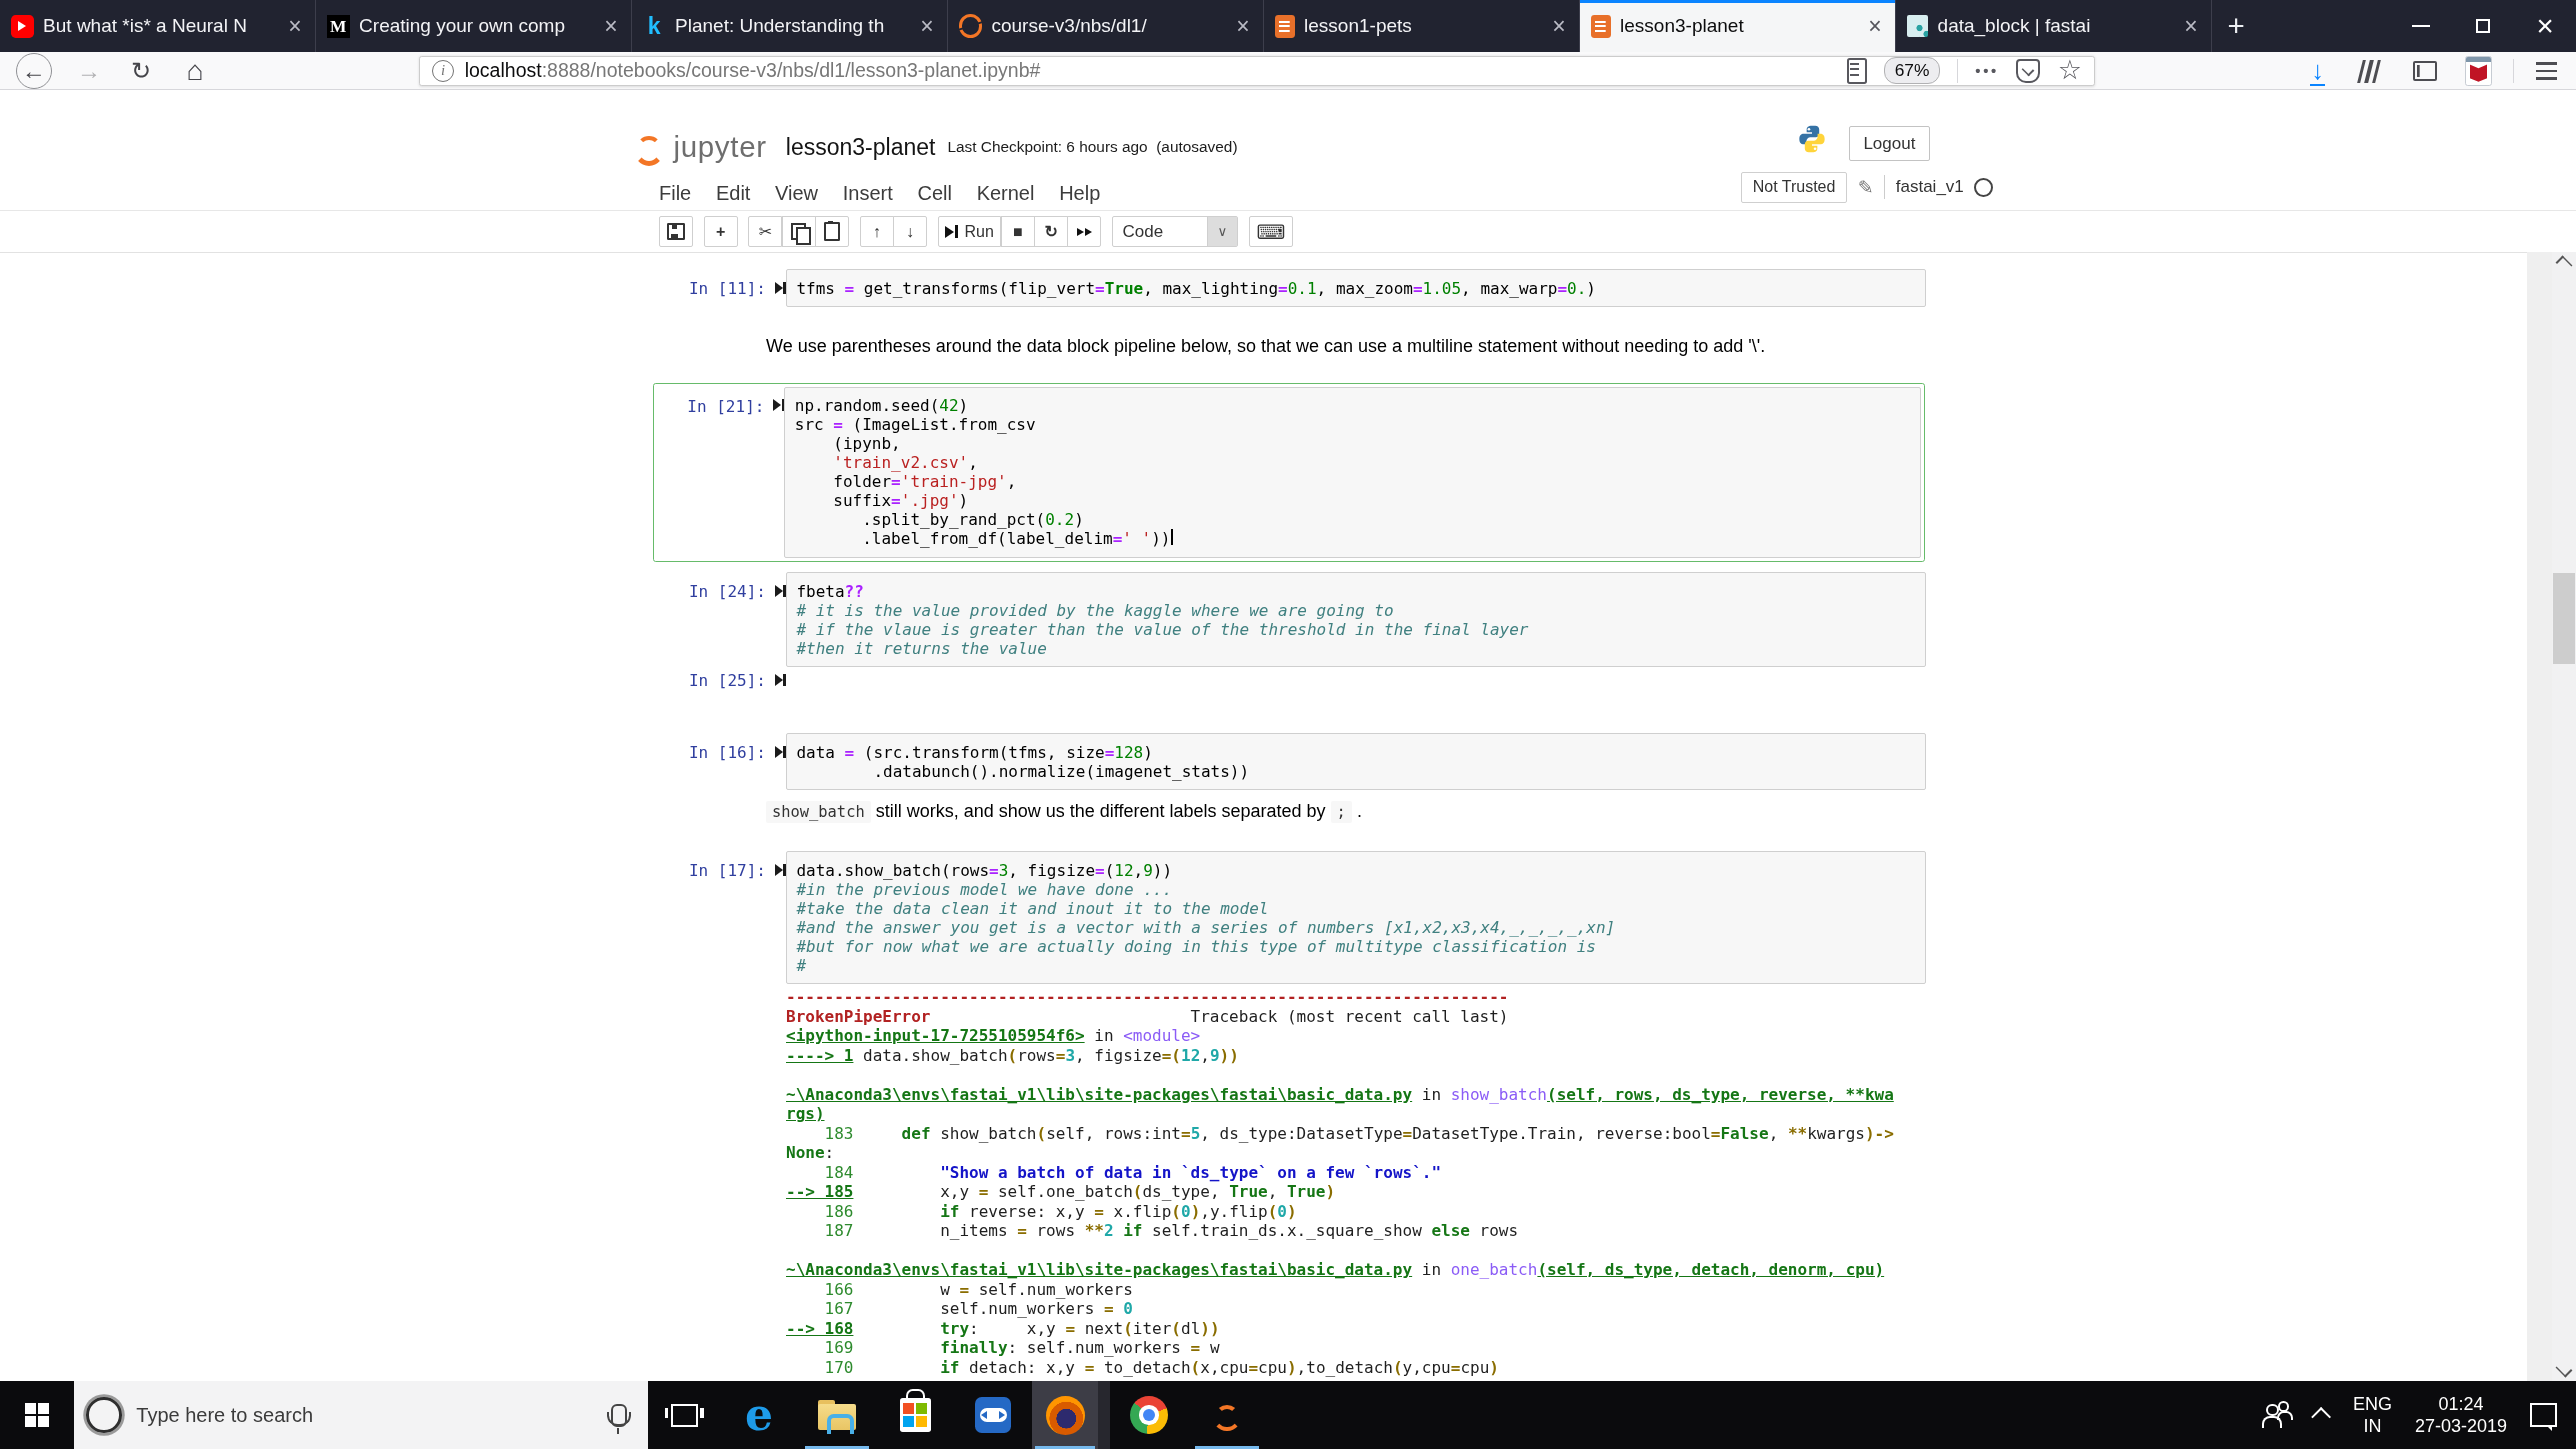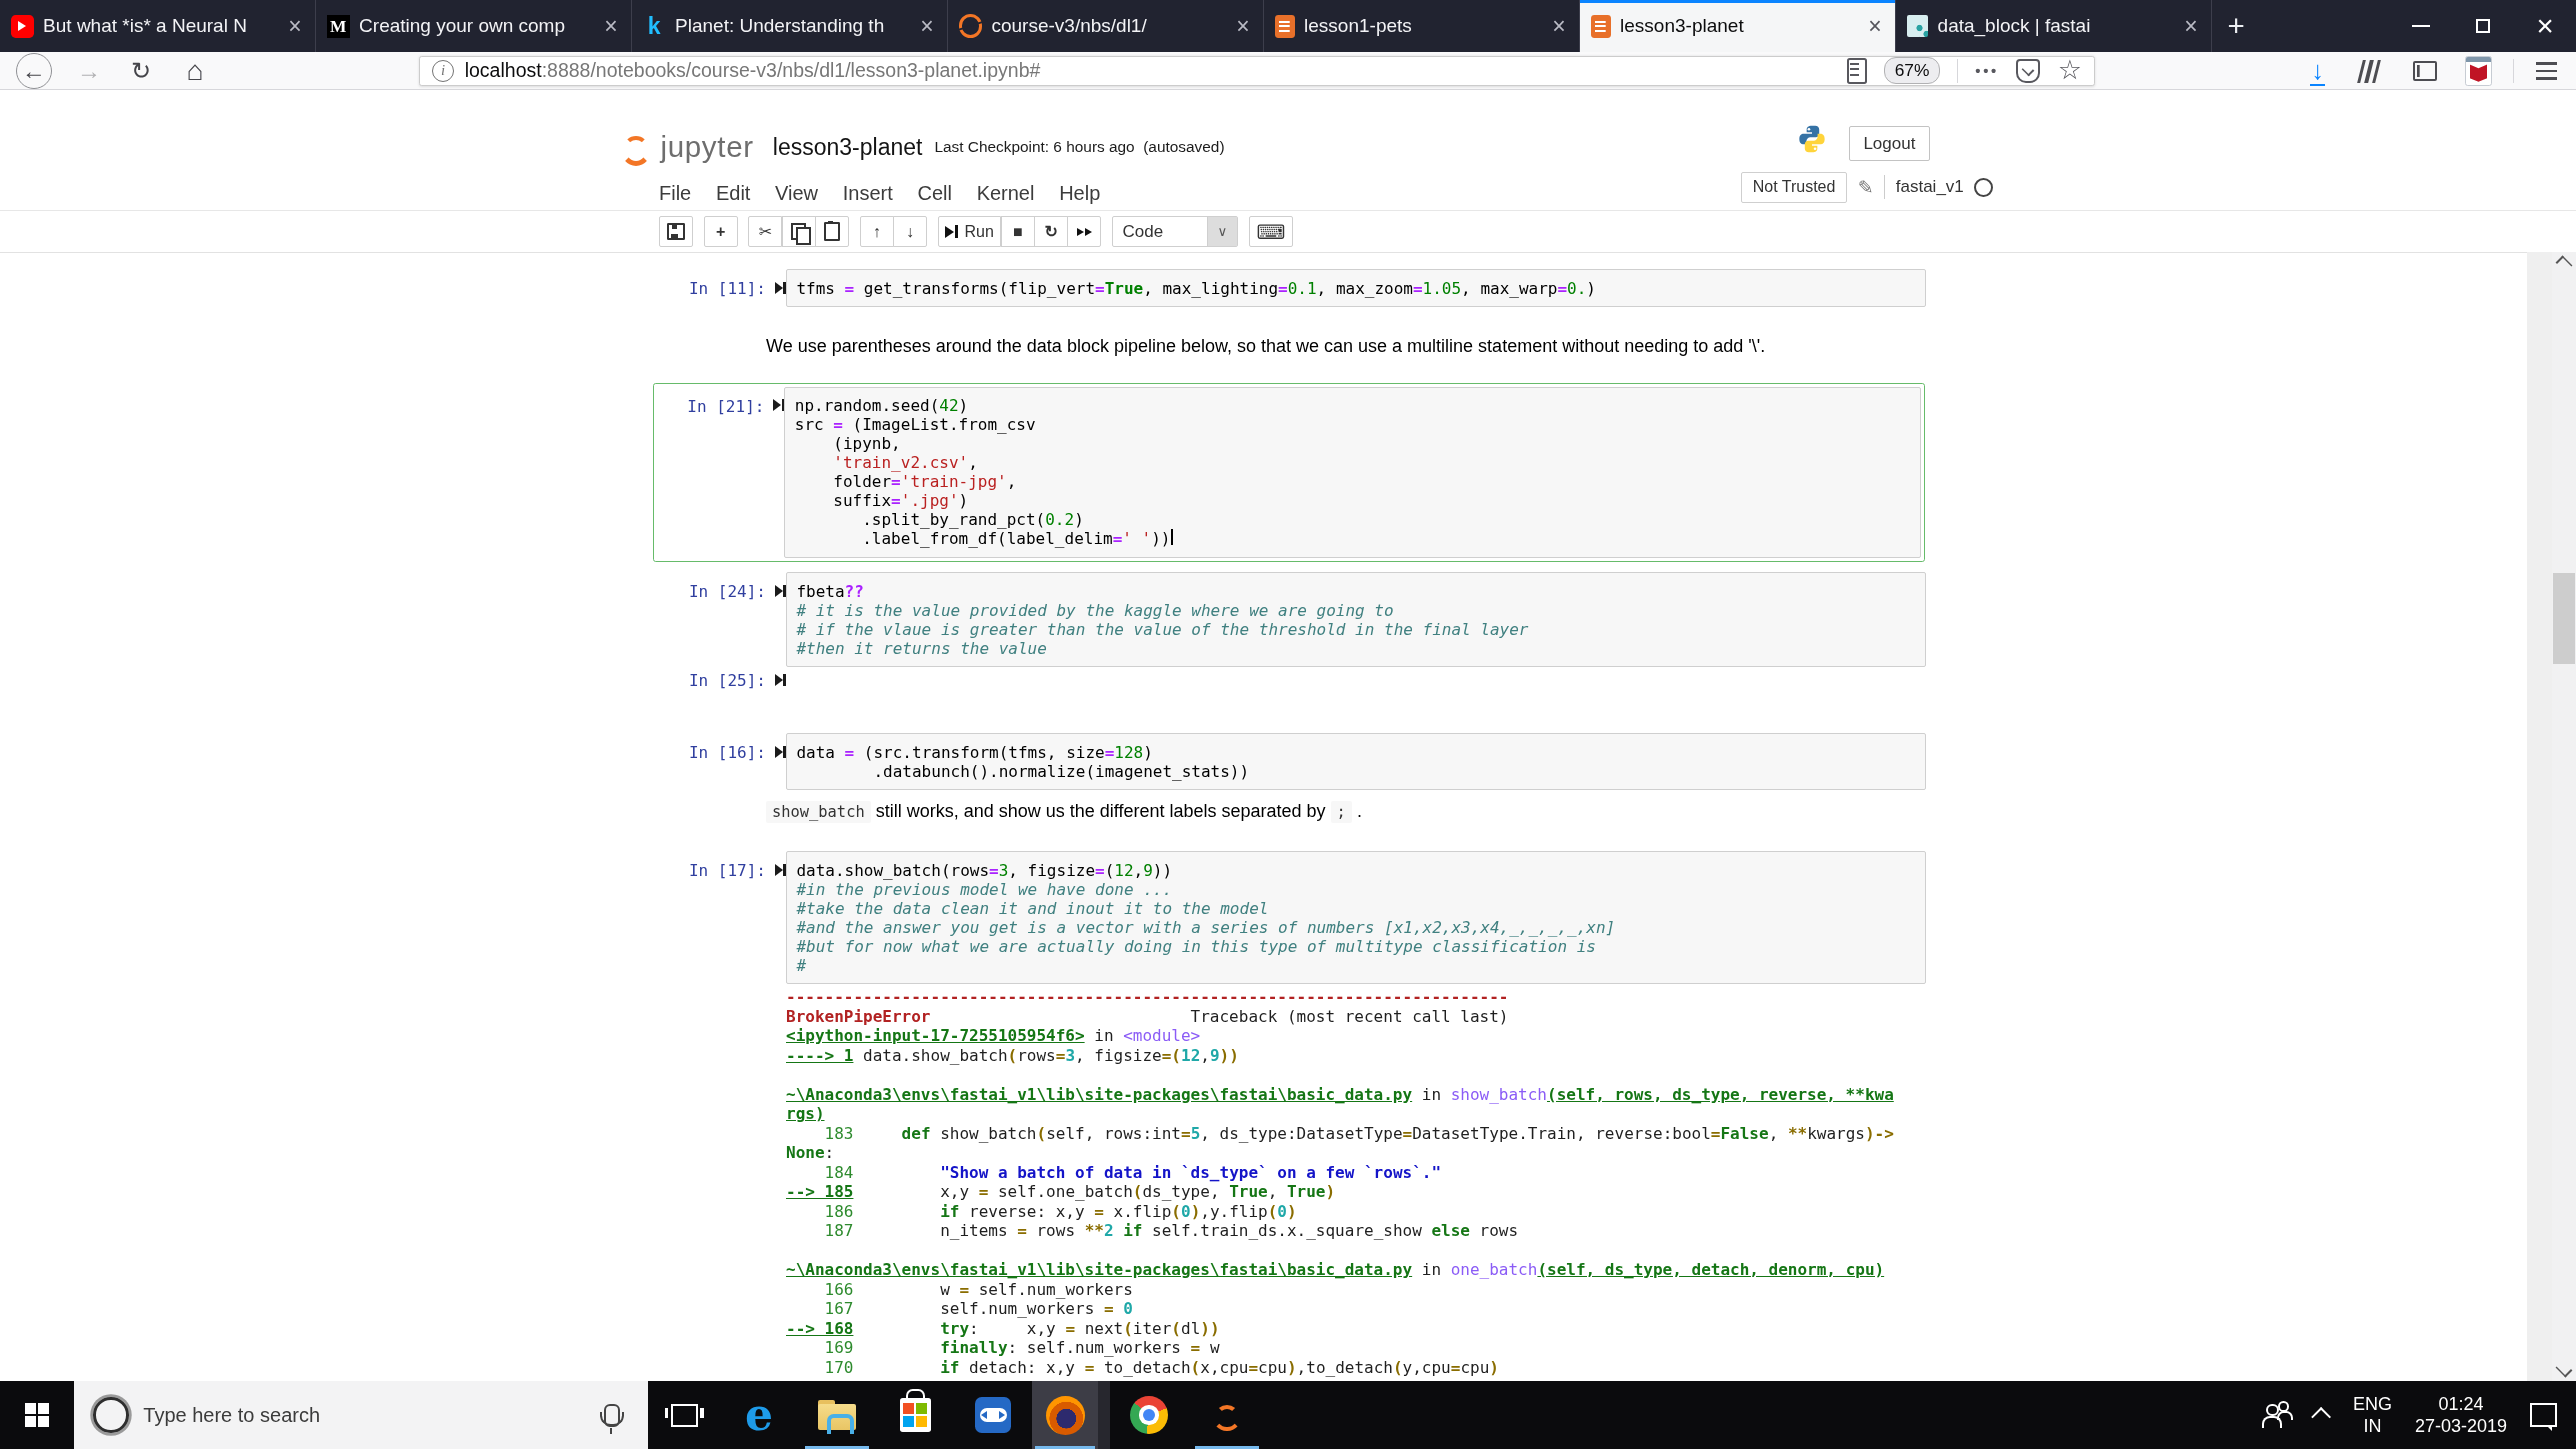--- a/index.html
+++ b/index.html
@@ -60,21 +60,21 @@
   .ico-side{width:24px;height:20px;border:2px solid #4d4d52;border-radius:2px;box-sizing:border-box;
         background:linear-gradient(#4d4d52 0 0) no-repeat 2.7px 2px/2.7px 12px;}
   .ico-mcafee{width:25.5px;height:28px;background:#fff;border:0.7px solid #c7ccd3;border-radius:2.7px;position:relative;overflow:hidden;}
   .ico-mcafee::before{content:'';position:absolute;left:0;top:0;right:0;height:5.4px;background:#7f96aa;}
   .ico-mcafee::after{content:'';position:absolute;left:4px;top:7.4px;width:17.4px;height:17.4px;background:#c01425;
         clip-path:polygon(0 0,50% 22%,100% 0,100% 80%,50% 100%,0 80%);}
   .ico-burger{display:flex;flex-direction:column;gap:4.7px;}
   .ico-burger i{width:21.5px;height:2.7px;background:#4d4d52;}
   
   .page{position:absolute;left:0;top:91px;width:2576px;height:1290px;background:#fff;overflow:hidden;}
-  .jlogo-row{position:absolute;left:617px;top:37px;display:flex;align-items:center;}
+  .jlogo-row{position:absolute;left:630px;top:37px;display:flex;align-items:center;}
   .jarcs{width:38px;height:38px;position:relative;margin-right:5.4px;}
   .jarcs::before{content:'';position:absolute;inset:0 2.7px;border:5.4px solid transparent;border-bottom-color:#f37626;border-radius:50%;}
   .jarcs::after{content:'';position:absolute;inset:8px 6.7px;border:4px solid transparent;border-top-color:#f37626;border-radius:50%;}
   .jlogo-text{font-size:29.5px;color:#6e6e6e;letter-spacing:0.7px;margin-right:19px;}
   .nb-title{font-size:23px;color:#141414;margin-right:12px;}
   .nb-checkpoint{font-size:15.4px;color:#1c1c1c;}
   .py-logo{position:absolute;left:1796px;top:32px;}
   .logout-btn{position:absolute;left:1849px;top:35px;border:0.7px solid #c3c3c3;border-radius:2px;background:#fff;
         font-size:17px;color:#333;padding:6.7px 13.4px;}
   .menu-row{position:absolute;left:659px;top:86px;display:flex;align-items:center;}
@@ -147,21 +147,21 @@
   .sb-arrow{position:absolute;left:5.4px;width:12px;height:12px;}
   .sb-arrow.up{top:5.4px;border-left:2.7px solid #555;border-top:2.7px solid #555;transform:rotate(45deg) scale(1,.7);}
   .sb-arrow.down{bottom:5.4px;border-right:2.7px solid #555;border-bottom:2.7px solid #555;transform:rotate(45deg) scale(1,.7);}
   .sb-thumb{position:absolute;left:1.3px;right:1.3px;top:321px;height:91px;background:#cdcdcd;}
   
   .taskbar{position:absolute;left:0;bottom:0;width:2576px;height:68px;background:#0b0b0d;display:flex;align-items:stretch;color:#fff;}
   .tb-slot{display:flex;align-items:center;justify-content:center;position:relative;}
   .start{width:74px;}
   .winflag{display:grid;grid-template-columns:10.7px 10.7px;grid-template-rows:10.7px 10.7px;gap:2px;}
   .winflag i{background:#fff;}
-  .searchbox{width:574px;background:#f3f3f4;display:flex;align-items:center;padding:0 19px;box-sizing:border-box;gap:14.8px;}
+  .searchbox{width:574px;background:#f3f3f4;display:flex;align-items:center;padding:0 12px;box-sizing:border-box;gap:14.8px;}
   .cortana{width:29.5px;height:29.5px;border:3.4px solid #2e2e2e;border-radius:50%;box-shadow:0 0 0 2.7px #9a9a9a;flex:none;}
   .search-text{color:#3b3b3b;font-size:20px;flex:1;}
   .mic{width:12px;height:19px;border:2px solid #444;border-radius:6px;position:relative;margin-right:9.4px;}
   .mic::before{content:'';position:absolute;left:-5.4px;top:6.7px;width:20px;height:12px;border:2px solid #444;border-top:none;border-radius:0 0 10.7px 10.7px;}
   .mic::after{content:'';position:absolute;left:4px;bottom:-9.4px;width:2px;height:6px;background:#444;}
   .taskview-slot{width:72px;}
   .tv-icon{width:23px;height:19px;border:2px solid #fff;position:relative;}
   .tv-icon::before{content:'';position:absolute;left:-8px;top:2.7px;width:3.4px;height:9.4px;background:#fff;}
   .tv-icon::after{content:'';position:absolute;right:-8px;top:2.7px;width:3.4px;height:9.4px;background:#fff;}
   .app-slot{width:78px;}

